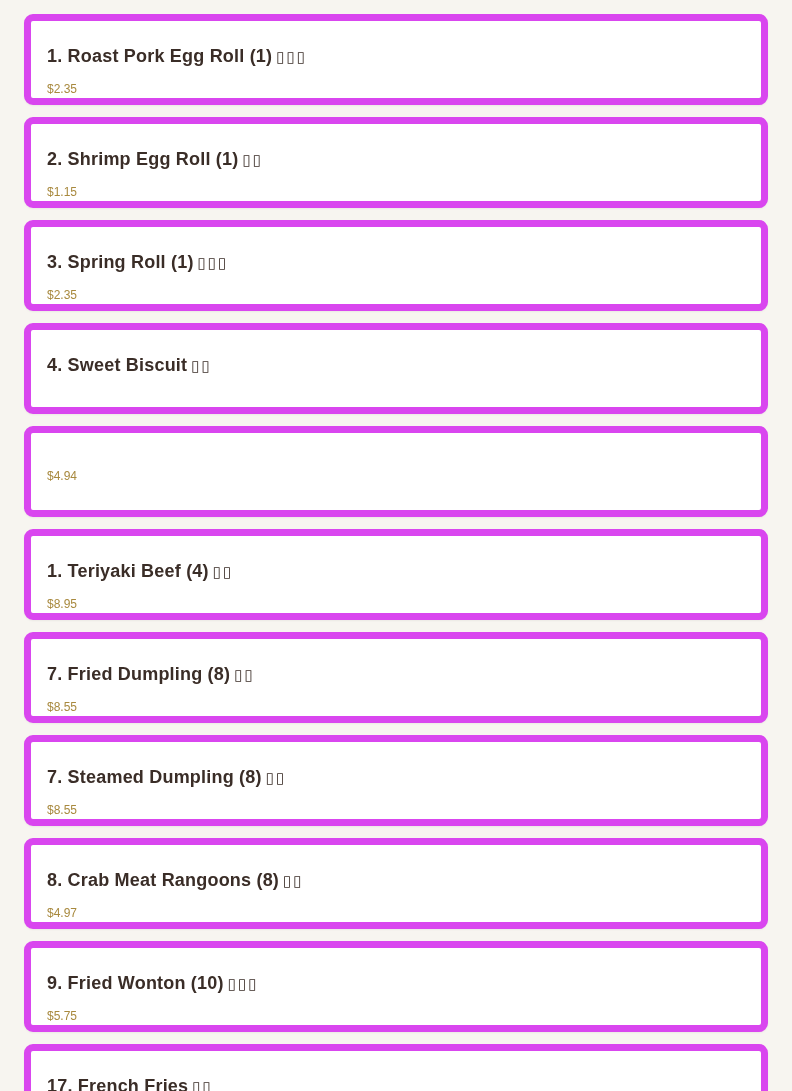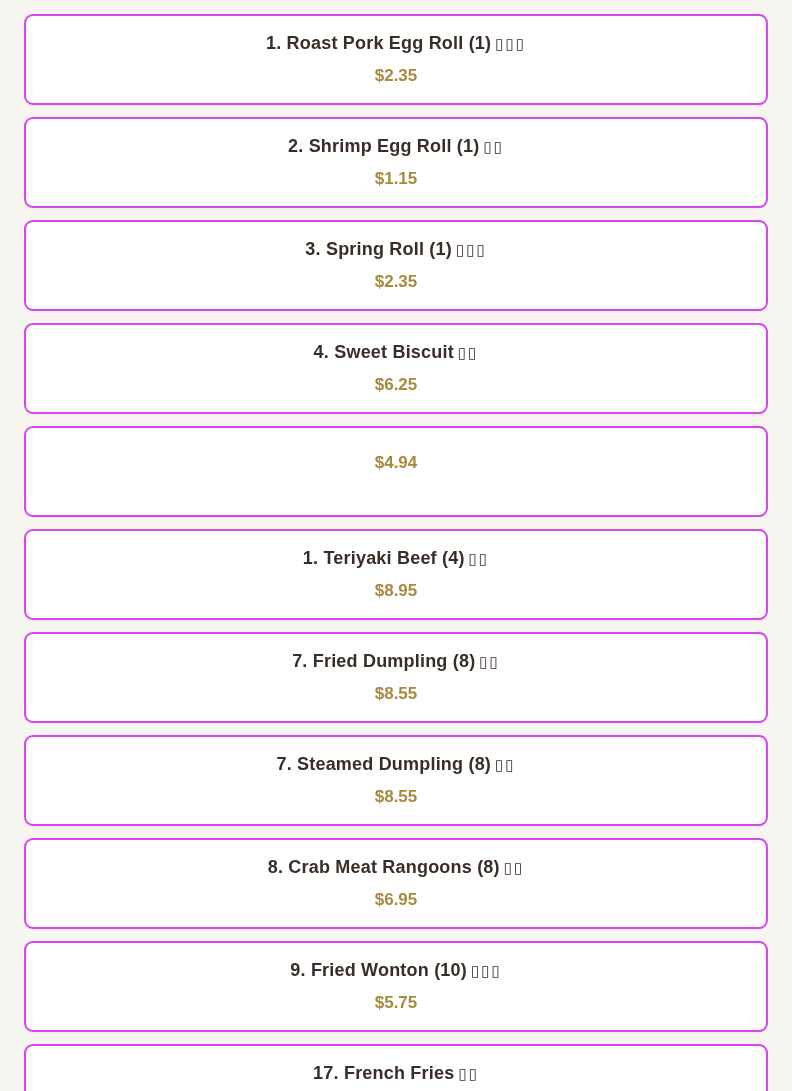--- a/index.html
+++ b/index.html
@@ -9,49 +9,48 @@
     overflow: hidden;
     background: #f7f5f0;
     font-family: "Liberation Sans", "DejaVu Sans", sans-serif;
   }
   .menu-list {
     padding: 14px 24px 0 24px;
   }
   .card {
     height: 91px;
     background: #ffffff;
-    border: 2px solid #d946ef;
+    border: 7px solid #d946ef;
     border-radius: 9px;
     box-shadow: 0 1px 2px rgba(0,0,0,0.05);
-    padding: 15px 16px;
+    padding: 23px 16px;
     margin-bottom: 12px;
     cursor: pointer;
-    text-align: center;
   }
   .item-title {
     font-size: 18px;
     line-height: 24px;
     font-weight: 700;
     color: #3a2d27;
     letter-spacing: 0.2px;
     white-space: nowrap;
   }
   .item-title .cjk {
     font-family: "DejaVu Sans", sans-serif;
     font-weight: 400;
     font-size: 15px;
     letter-spacing: 2px;
     margin-left: 4px;
     color: #3a2d27;
   }
   .item-price {
     margin-top: 9px;
-    font-size: 17px;
+    font-size: 12px;
     line-height: 22px;
-    font-weight: 700;
+    font-weight: 400;
     color: #a8893e;
   }
 </style>
 </head>
 <body>
 
 <div class="menu-list">
 
   <div class="card">
     <div class="item-title"><span>1. Roast Pork Egg Roll (1)</span><span class="cjk">▯▯▯</span></div>
@@ -63,21 +62,20 @@
     <div class="item-price">$1.15</div>
   </div>
 
   <div class="card">
     <div class="item-title"><span>3. Spring Roll (1)</span><span class="cjk">▯▯▯</span></div>
     <div class="item-price">$2.35</div>
   </div>
 
   <div class="card">
     <div class="item-title"><span>4. Sweet Biscuit</span><span class="cjk">▯▯</span></div>
-    <div class="item-price">$6.25</div>
   </div>
 
   <div class="card">
     <div class="item-price">$4.94</div>
   </div>
 
   <div class="card">
     <div class="item-title"><span>1. Teriyaki Beef (4)</span><span class="cjk">▯▯</span></div>
     <div class="item-price">$8.95</div>
   </div>
@@ -87,21 +85,21 @@
     <div class="item-price">$8.55</div>
   </div>
 
   <div class="card">
     <div class="item-title"><span>7. Steamed Dumpling (8)</span><span class="cjk">▯▯</span></div>
     <div class="item-price">$8.55</div>
   </div>
 
   <div class="card">
     <div class="item-title"><span>8. Crab Meat Rangoons (8)</span><span class="cjk">▯▯</span></div>
-    <div class="item-price">$6.95</div>
+    <div class="item-price">$4.97</div>
   </div>
 
   <div class="card">
     <div class="item-title"><span>9. Fried Wonton (10)</span><span class="cjk">▯▯▯</span></div>
     <div class="item-price">$5.75</div>
   </div>
 
   <div class="card">
     <div class="item-title"><span>17. French Fries</span><span class="cjk">▯▯</span></div>
     <div class="item-price"></div>

